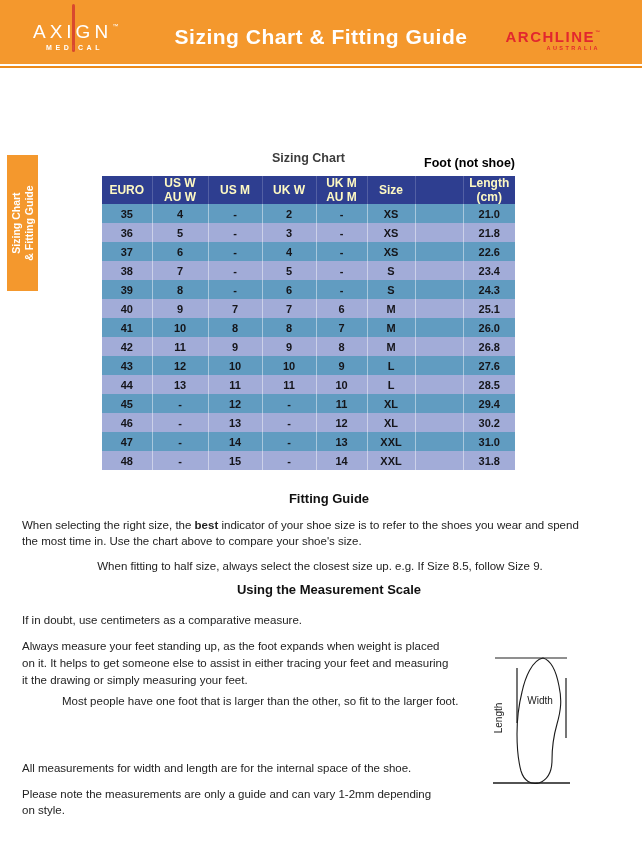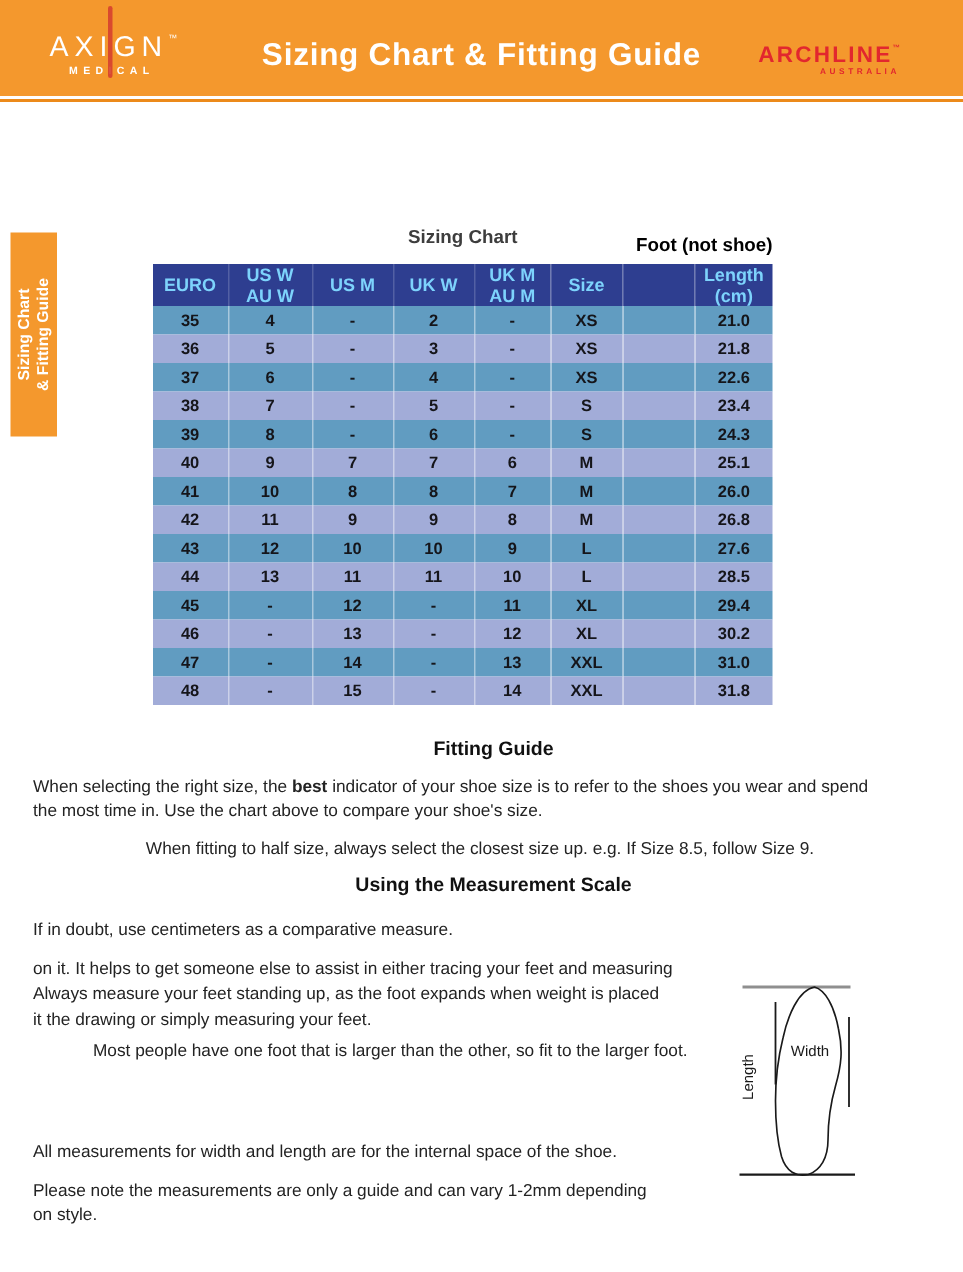--- a/index.html
+++ b/index.html
@@ -31,21 +31,21 @@
   .side-tab-text { position:absolute; left:50%; top:50%; width:136px;
                    transform:translate(-50%,-50%) rotate(-90deg);
                    text-align:center; color:#fff; font-weight:bold; font-size:10.5px; line-height:13px; white-space:nowrap; }
 
   
   .tbl-title { position:absolute; left:102px; top:151px; width:413px; text-align:center;
                font-size:12.5px; font-weight:bold; color:#3d3d3d; }
   .foot-label { position:absolute; right:127px; top:156px; font-size:12.5px; font-weight:bold; color:#000; }
 
   .sizing-table { position:absolute; left:102px; top:176px; border-collapse:collapse; table-layout:fixed; }
-  .sizing-table th { background:var(--navy,#2E3E90); color:#7dd3fc; font-size:12px; font-weight:bold;
+  .sizing-table th { background:var(--navy,#2E3E90); color:#fef9c3; font-size:12px; font-weight:bold;
                      height:22px; line-height:14px; text-align:center; vertical-align:middle; padding:0;
                      border-right:1px solid rgba(255,255,255,.18); }
   .sizing-table th:last-child { border-right:none; }
   .sizing-table td { height:19px; text-align:center; vertical-align:middle; padding:0;
                      font-size:11px; font-weight:bold; color:#15151a;
                      border-right:1px solid rgba(255,255,255,.45); }
   .sizing-table td:last-child { border-right:none; }
   .sizing-table tbody tr:nth-child(odd)  td { background:var(--steel,#619CC1); }
   .sizing-table tbody tr:nth-child(even) td { background:var(--lavender,#A2ACD8); }
 
@@ -290,22 +290,22 @@
     <div>the most time in. Use the chart above to compare your shoe's size.</div>
   </div>
 
   <div class="para p2">When fitting to half size, always select the closest size up. e.g. If Size 8.5, follow Size 9.</div>
 
   <h2 class="h2 h-measure">Using the Measurement Scale</h2>
 
   <div class="para p3">If in doubt, use centimeters as a comparative measure.</div>
 
   <div class="para p4" id="p4">
+      <div>Always measure your feet standing up, as the foot expands when weight is placed</div>
       <div>on it. It helps to get someone else to assist in either tracing your feet and measuring</div>
-      <div>Always measure your feet standing up, as the foot expands when weight is placed</div>
       <div>it the drawing or simply measuring your feet.</div>
     </div>
 
   <div class="para p5">Most people have one foot that is larger than the other, so fit to the larger foot.</div>
 
   <div class="para p6">All measurements for width and length are for the internal space of the shoe.</div>
 
   <div class="para p7" id="p7">
       <div>Please note the measurements are only a guide and can vary 1-2mm depending</div>
       <div>on style.</div>

